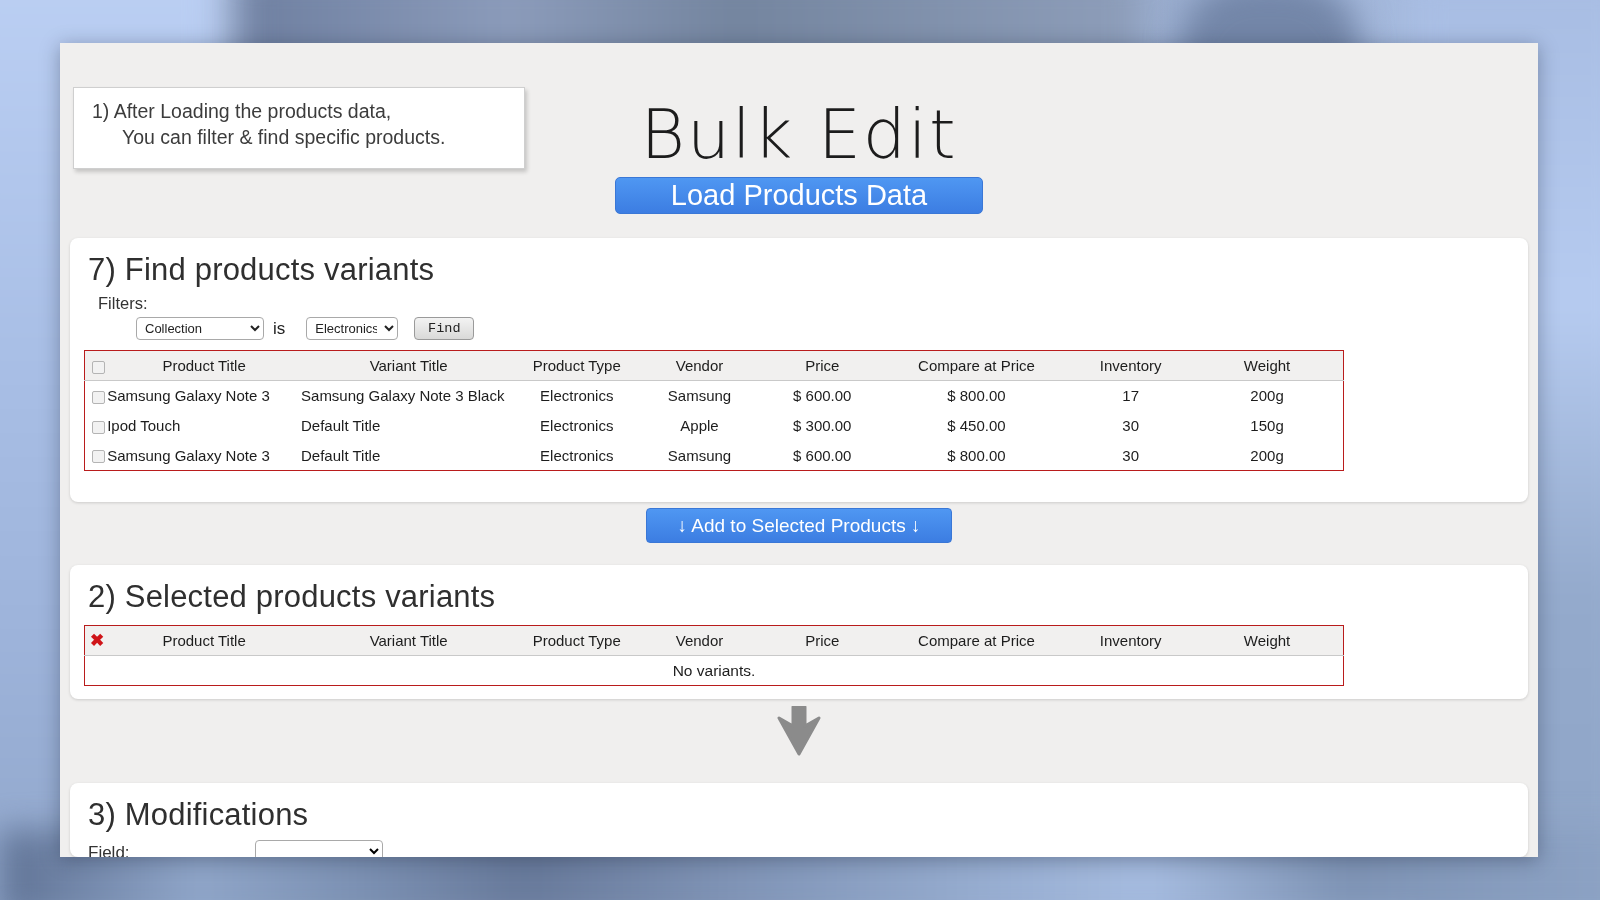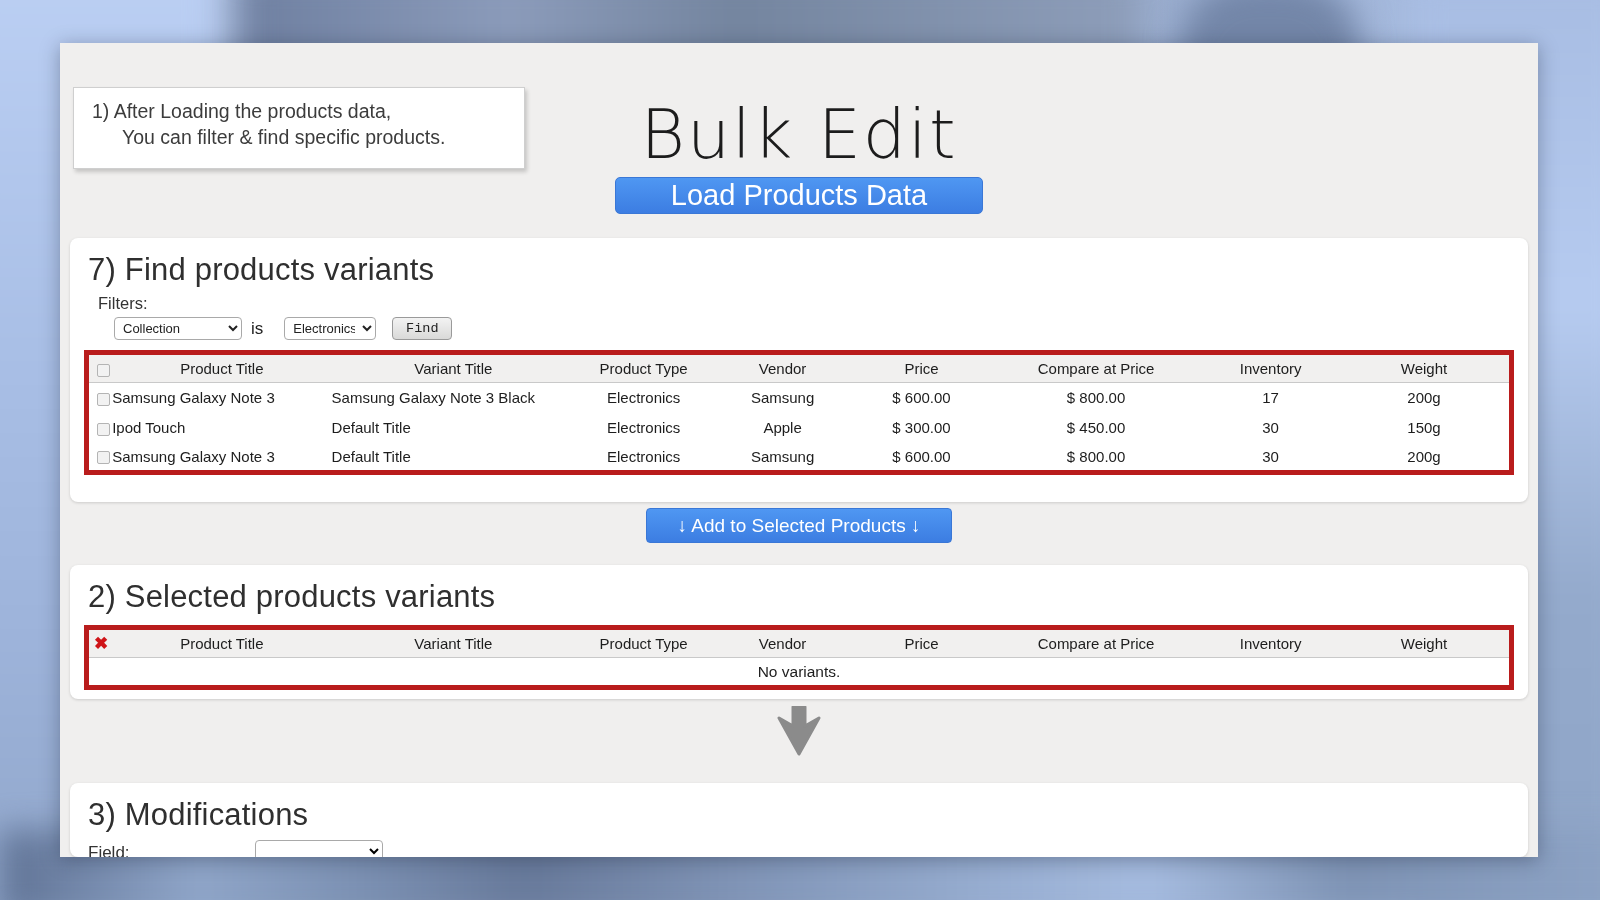--- a/index.html
+++ b/index.html
@@ -39,33 +39,33 @@
   
   .card { position:absolute; left:10px; width:1458px; background:#fff; border-radius:8px;
           box-shadow:0 1px 3px rgba(0,0,0,.15); }
   .card1 { top:195px; height:264px; }
   .card2 { top:522px; height:134px; }
   .card3 { top:740px; height:74px; overflow:hidden; }
 
   .card h2 { font-size:31px; font-weight:400; color:#2f2f2f; padding:14px 0 0 18px; letter-spacing:.2px; }
 
   .filters-label { font-size:16.5px; color:#333; padding:6px 0 2px 28px; }
-  .filter-row { display:flex; align-items:center; padding-left:44px; margin-top:2px; }
+  .filter-row { display:flex; align-items:center; padding-left:26px; margin-top:2px;margin-left:40px; }
   .filter-row select { height:23px; font-size:13px; color:#222; background:#fff; border:1px solid #a9a9a9;
                        border-radius:4px; padding:0 4px; font-family:"Liberation Sans",sans-serif; }
   .sel-field { width:128px; }
   .sel-value { width:92px; margin-left:21px; }
   .is-label { font-size:17px; color:#222; margin-left:9px; }
   .find-btn { margin-left:16px; width:60px; height:23px; font-size:13.5px; color:#222;
               background:linear-gradient(180deg,#f3f3f3 0%,#d9d9d8 100%); border:1px solid #9a9a9a;
               border-radius:4px; cursor:pointer; font-family:Liberation Mono, monospace; }
 
   
-  table { border-collapse:collapse; table-layout:fixed; width:1430px; margin:10px 0 0 14px;
-          border:5px solid #b91c1c; font-size:15px; color:#1d1d1d; }
+  table { border-collapse:collapse; table-layout:fixed; width:1260px; margin:10px 0 0 14px;
+          border:1px solid #b91c1c; font-size:15px; color:#1d1d1d; }
   th { background:#f1f0ef; border-bottom:1px solid #c9c9c9; font-weight:400; height:30px; text-align:center; }
   td { height:30px; text-align:center; }
   td.al, th.al { text-align:left; }
   col.c-cb{width:1.8%} col.c-pt{width:15.4%} col.c-vt{width:17.1%} col.c-pty{width:9.6%}
   col.c-v{width:9.9%} col.c-pr{width:9.6%} col.c-cap{width:14.9%} col.c-inv{width:9.6%} col.c-w{width:12.1%}
 
   input[type=checkbox] { appearance:none; width:13px; height:13px; border:1px solid #b4b4b4; border-radius:2px;
                          background:#f2f2f2; vertical-align:middle; margin-left:5px; cursor:pointer; }
   .remove-x { color:#cf1418; font-weight:700; font-size:17px; cursor:pointer; padding-left:5px; }
   .empty-row td { font-size:15.5px; }

